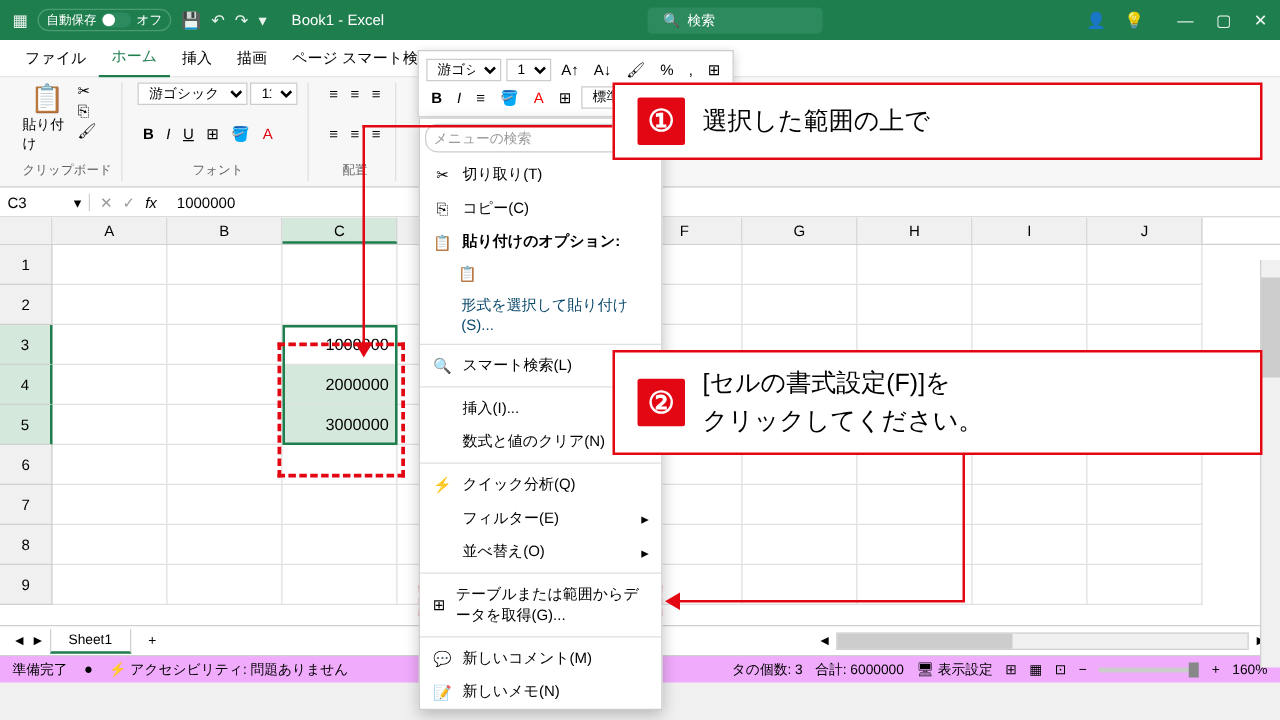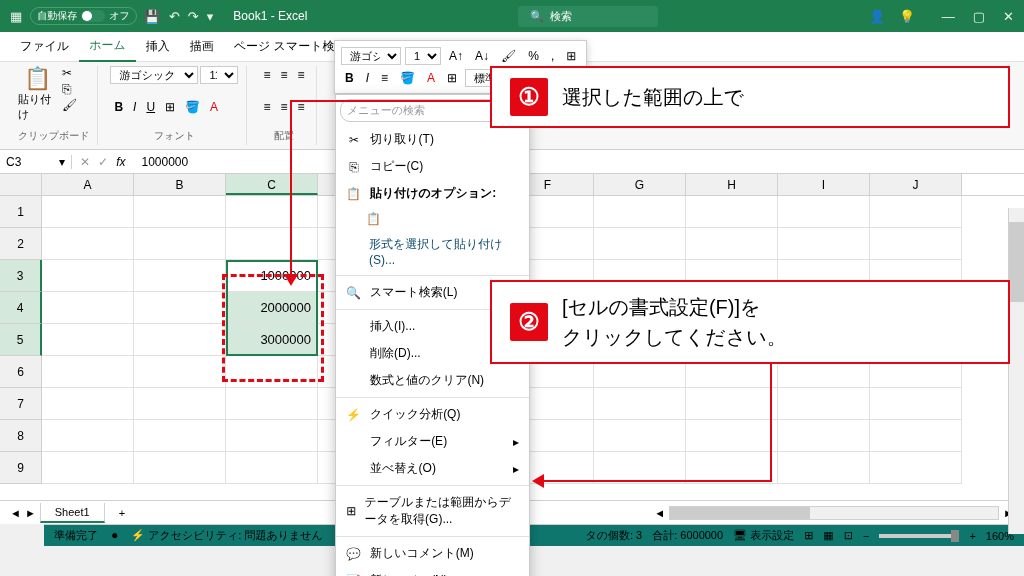--- a/index.html
+++ b/index.html
@@ -72,21 +72,21 @@
 .arrow-line { position: absolute; background: #e30613; z-index: 35; }
 .arrow-head { position: absolute; width: 0; height: 0; z-index: 35; }
 
 .sheet-tabs { background: white; height: 24px; border-top: 1px solid #d0d0d0; display: flex; align-items: center; font-size: 11px; padding: 0 10px; gap: 4px; }
 .sheet-tab { padding: 3px 14px; border: 1px solid #d0d0d0; border-top: none; background: white; }
 .sheet-tab.active { border-bottom: 2px solid #1e7e4e; }
 .scroll-h { flex: 1; display: flex; justify-content: flex-end; align-items: center; gap: 4px; }
 .scroll-track { width: 330px; height: 14px; background: #f0f0f0; border: 1px solid #d0d0d0; position: relative; }
 .scroll-thumb { position: absolute; height: 100%; background: #ccc; }
 
-.statusbar { background: #0f766e; height: 22px; border-top: 1px solid #d0d0d0; display: flex; align-items: center; font-size: 11px; padding: 0 10px; justify-content: space-between; margin-left: 44px; }
+.statusbar { background: #f0abfc; height: 22px; border-top: 1px solid #d0d0d0; display: flex; align-items: center; font-size: 11px; padding: 0 10px; justify-content: space-between; }
 .sb-left { display: flex; gap: 14px; align-items: center; }
 .sb-right { display: flex; gap: 10px; align-items: center; }
 .zoom-slider { width: 80px; height: 4px; background: #ccc; position: relative; }
 .zoom-slider::after { content: ''; width: 8px; height: 12px; background: #888; position: absolute; top: -4px; left: 72px; }
 
 .vscroll { position: absolute; right: 0; top: 208px; width: 16px; height: 326px; background: #f0f0f0; border-left: 1px solid #d0d0d0; }
 .vscroll-thumb { width: 100%; height: 80px; background: #ccc; margin-top: 14px; }
 </style>
 </head>
 <body>
@@ -376,24 +376,20 @@
       <span class="cm-icon">🔍</span>
       <span>スマート検索(L)</span>
     </div>
   <div class="cm-sep"></div>
   <div class="cm-item">
       <span class="cm-icon"></span>
       <span>挿入(I)...</span>
     </div>
   <div class="cm-item">
       <span class="cm-icon"></span>
-      <span>削除(D)...</span>
-    </div>
-  <div class="cm-item">
-      <span class="cm-icon"></span>
       <span>数式と値のクリア(N)</span>
     </div>
   <div class="cm-sep"></div>
   <div class="cm-item">
       <span class="cm-icon">⚡</span>
       <span>クイック分析(Q)</span>
     </div>
   <div class="cm-item">
       <span class="cm-icon"></span>
       <span>フィルター(E)</span>

